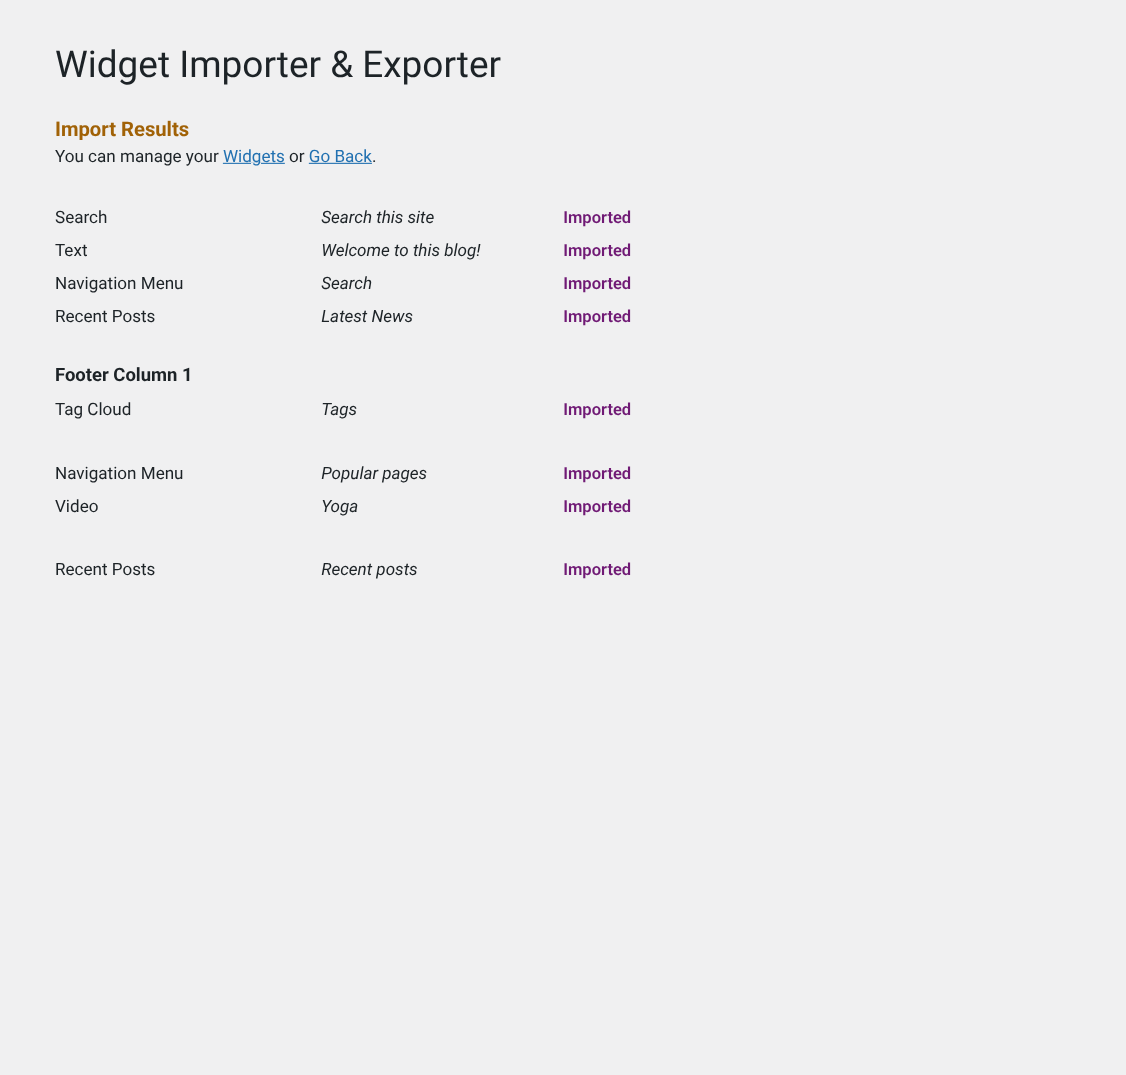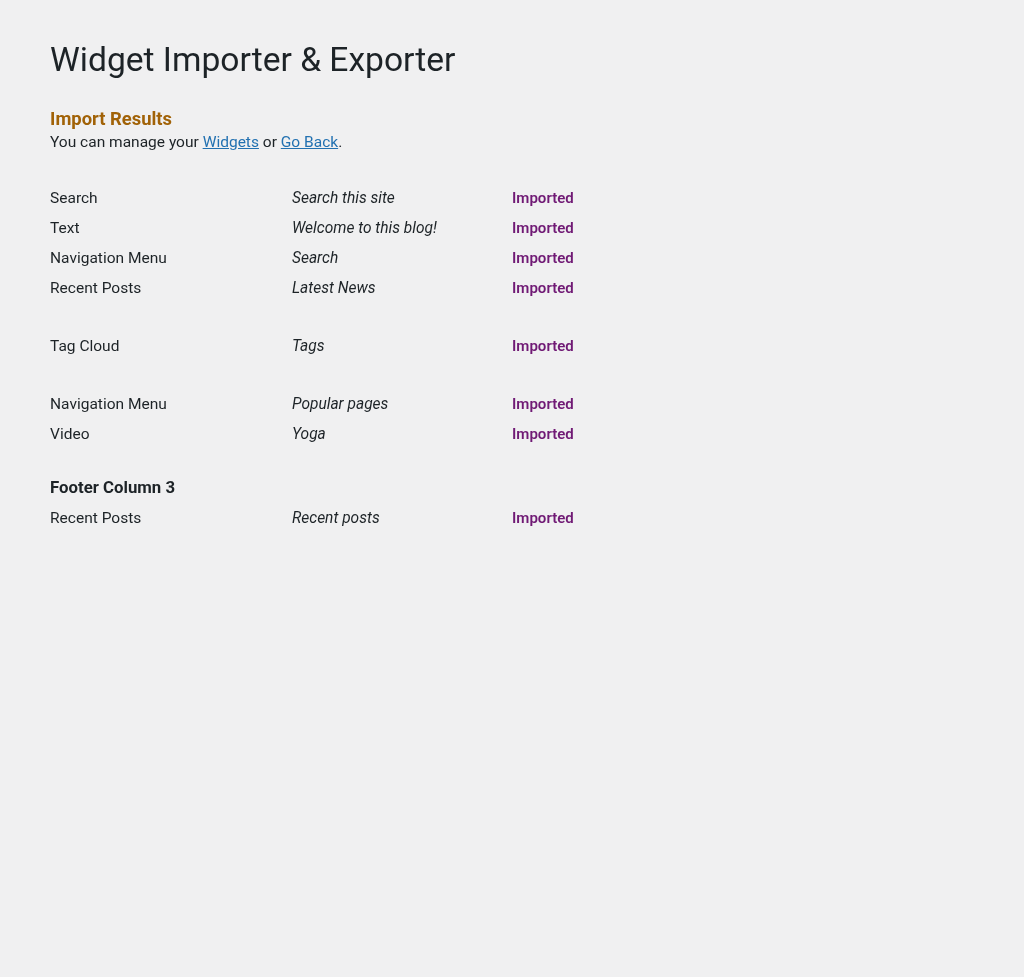--- a/index.html
+++ b/index.html
@@ -108,39 +108,39 @@
         <div class="widget-title">Search</div>
         <div class="widget-status">Imported</div>
       </div>
       <div class="widget-row">
         <div class="widget-name">Recent Posts</div>
         <div class="widget-title">Latest News</div>
         <div class="widget-status">Imported</div>
       </div>
     </div>
     <div class="widget-section">
+      <div class="section-label">Footer Column 1</div>
       <div class="widget-row">
         <div class="widget-name">Tag Cloud</div>
         <div class="widget-title">Tags</div>
         <div class="widget-status">Imported</div>
       </div>
     </div>
     <div class="widget-section">
       <div class="widget-row">
         <div class="widget-name">Navigation Menu</div>
         <div class="widget-title">Popular pages</div>
         <div class="widget-status">Imported</div>
       </div>
       <div class="widget-row">
         <div class="widget-name">Video</div>
         <div class="widget-title">Yoga</div>
         <div class="widget-status">Imported</div>
       </div>
     </div>
     <div class="widget-section">
-      <div class="section-label">Footer Column 3</div>
       <div class="widget-row">
         <div class="widget-name">Recent Posts</div>
         <div class="widget-title">Recent posts</div>
         <div class="widget-status">Imported</div>
       </div>
     </div>
   </div>
 
 </body></html>

